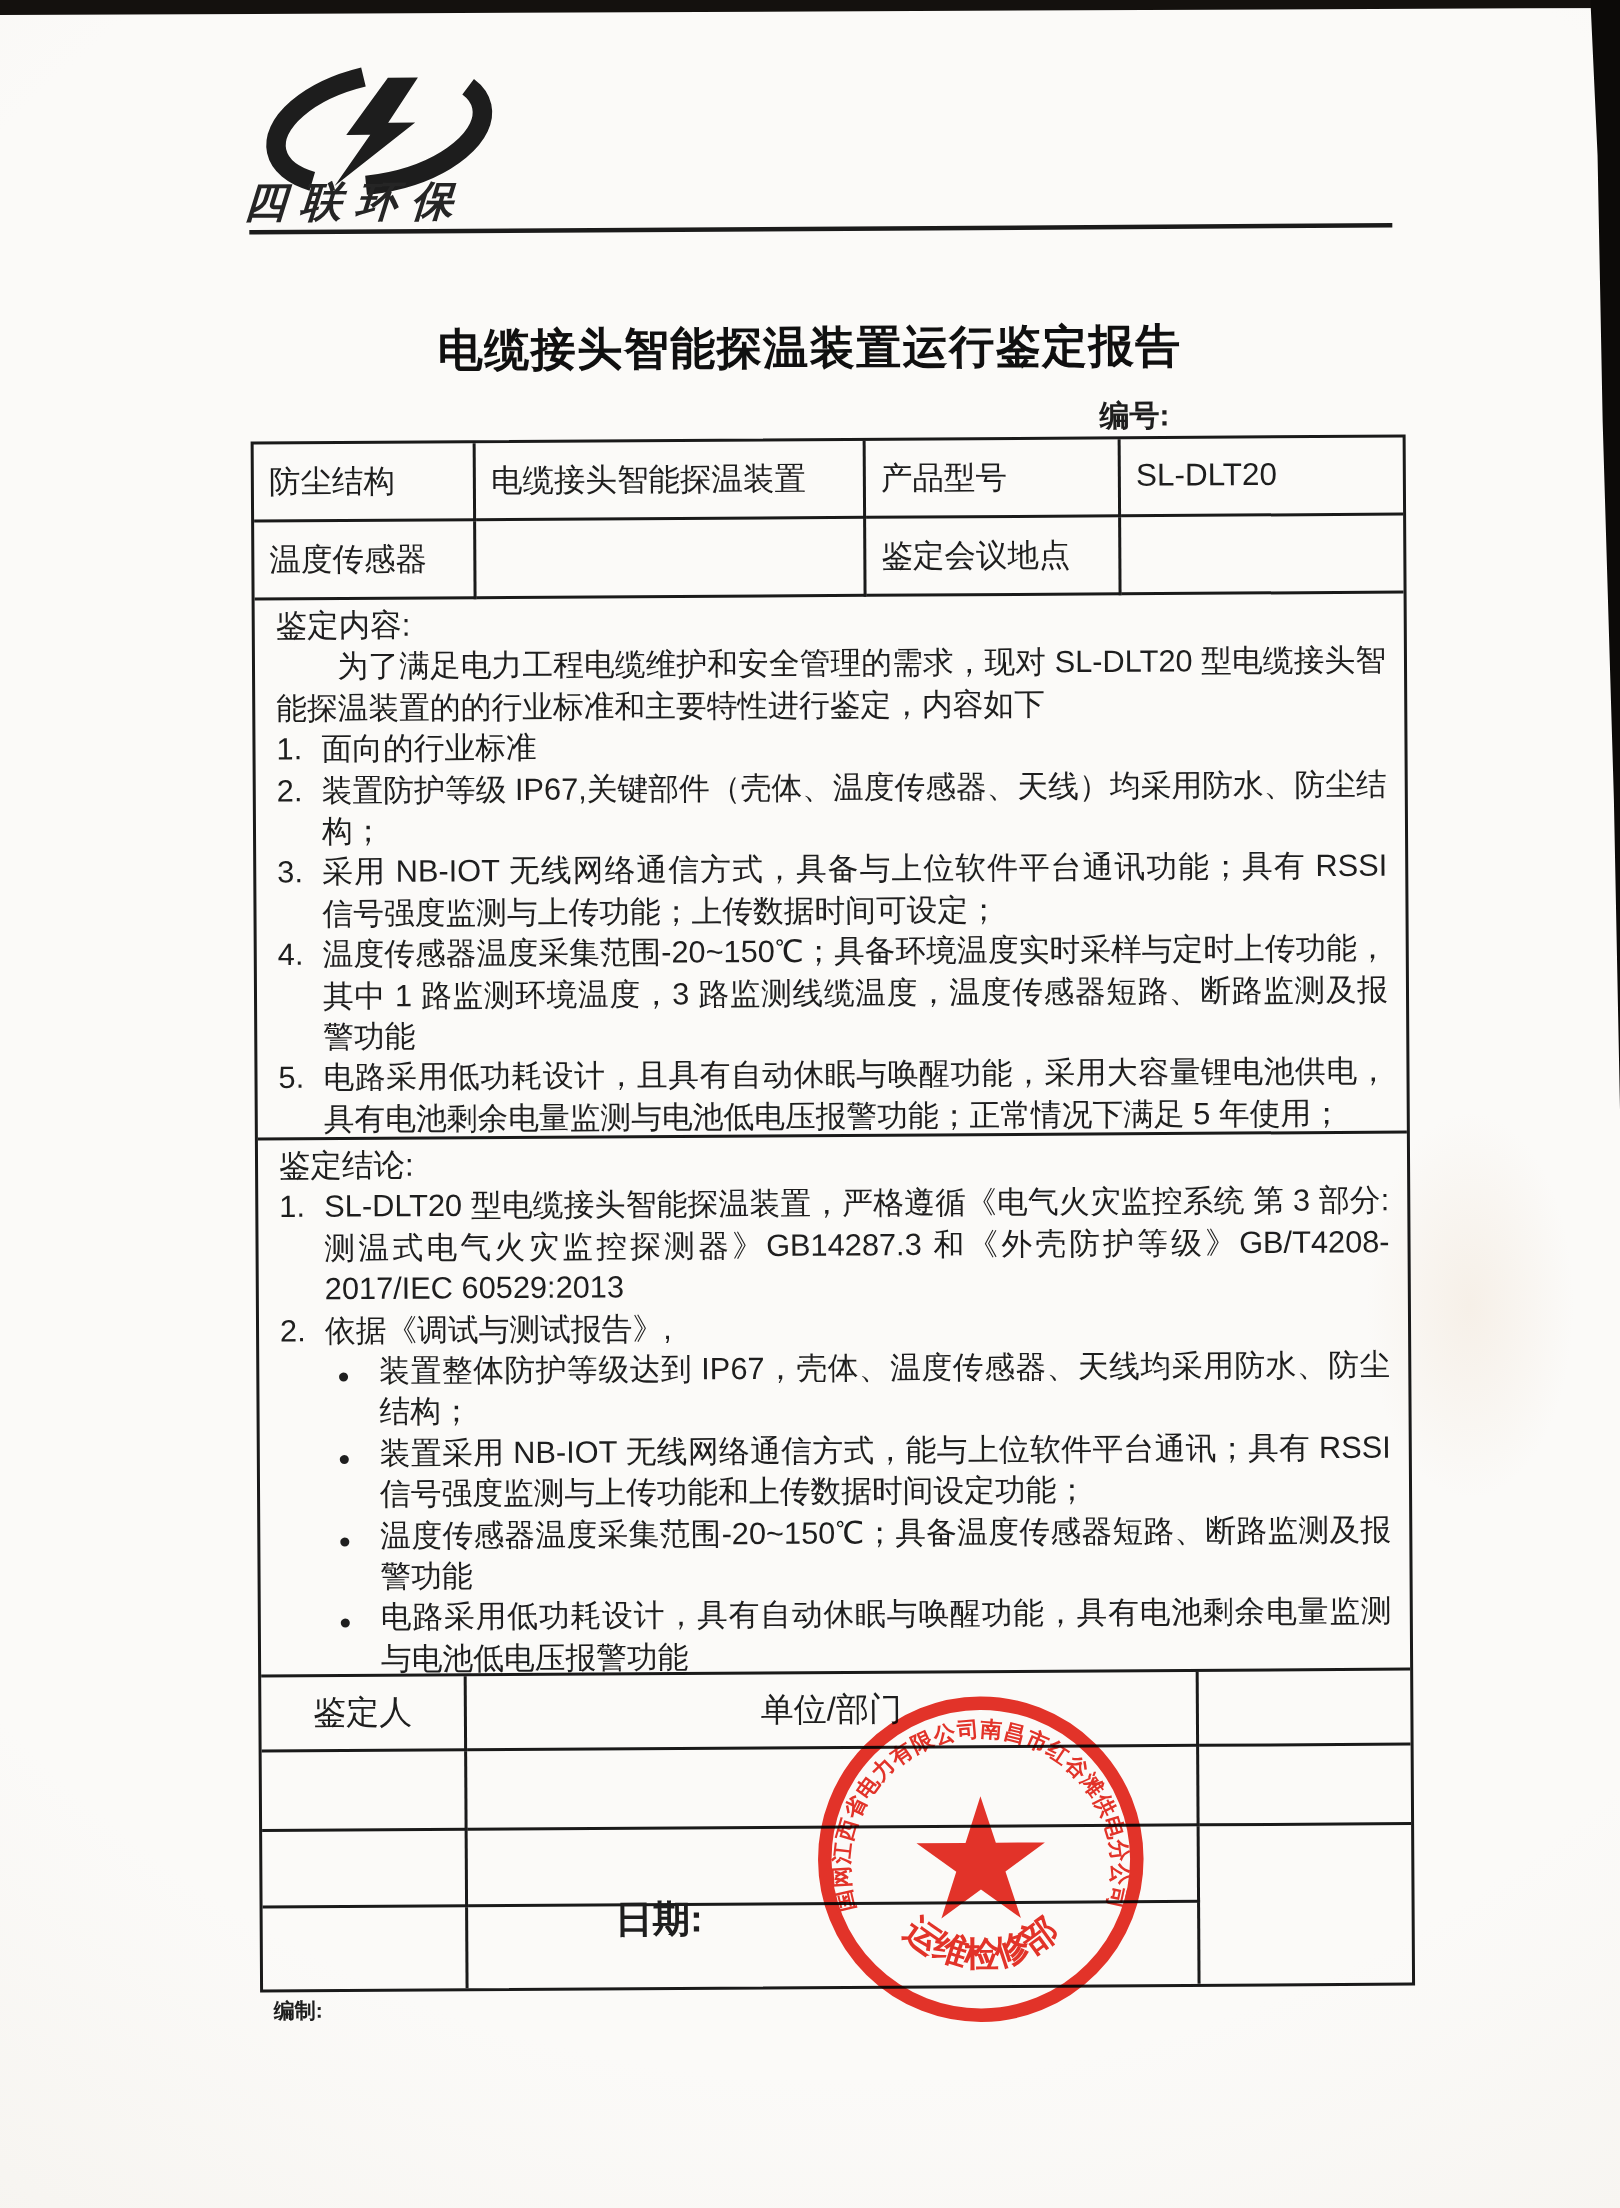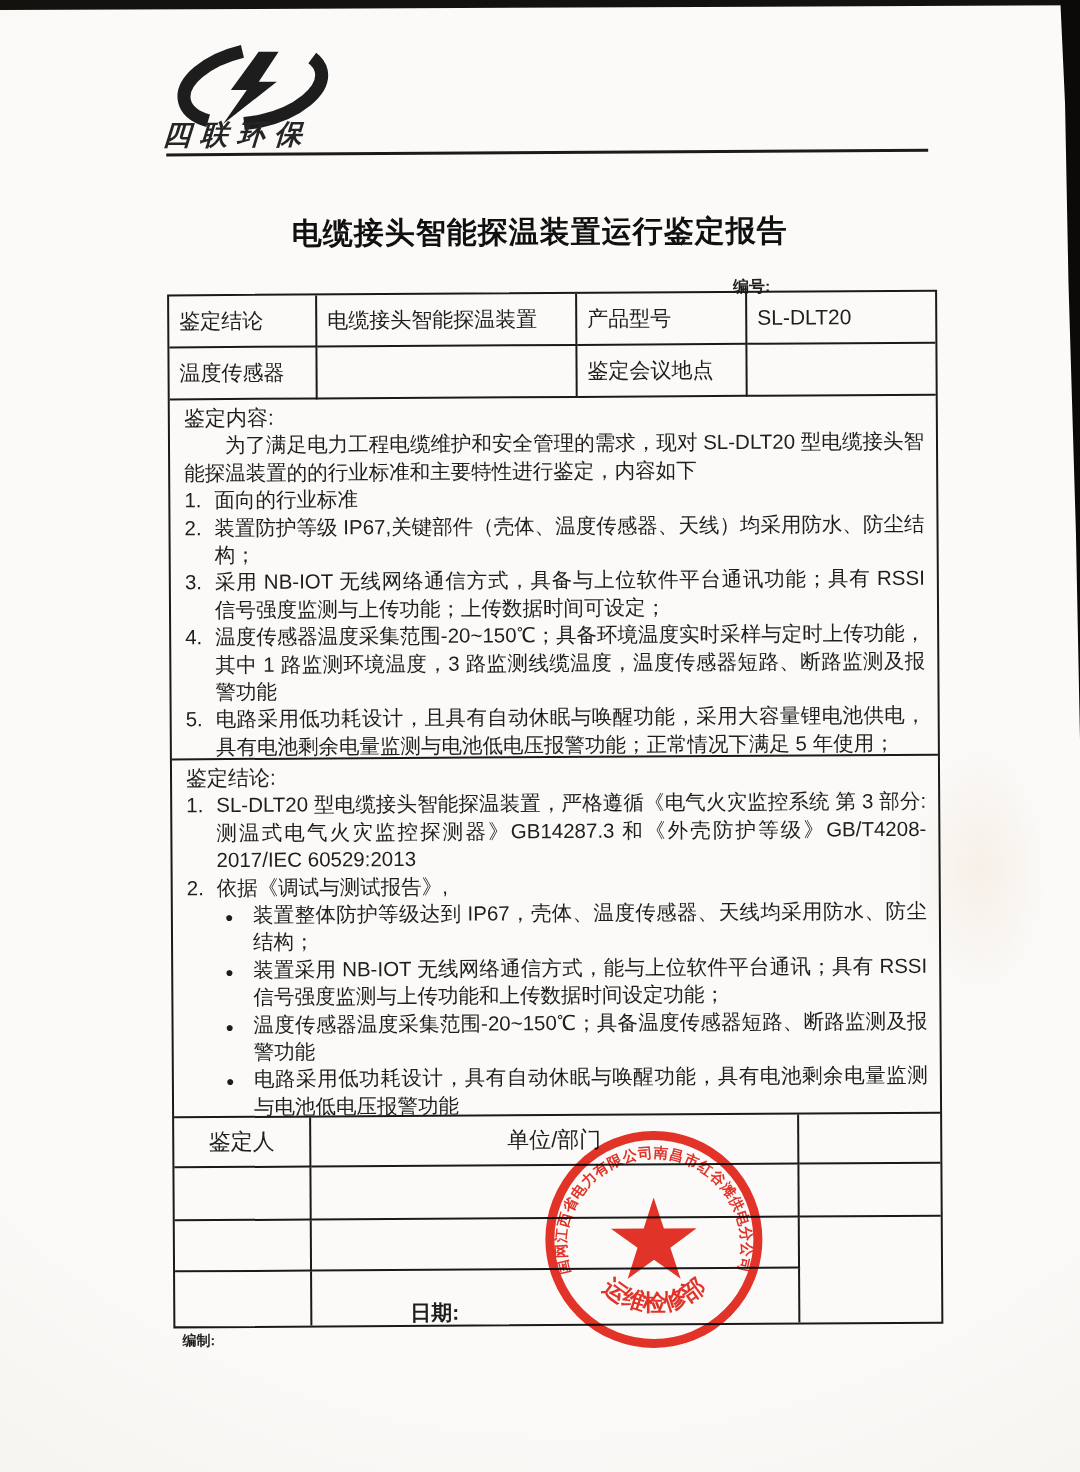--- a/index.html
+++ b/index.html
@@ -19,21 +19,21 @@
   .content{position:absolute;inset:0;transform:rotate(-0.35deg);transform-origin:560px 280px;}
 
   .logo{position:absolute;left:168px;top:42px;width:172px;height:86px;}
   .logo-text{position:absolute;left:164px;top:114px;font-family:"Liberation Serif",serif;
     font-weight:bold;font-style:italic;font-size:28px;letter-spacing:9px;color:#252525;
     transform:skewX(-4deg);}
   .rule{position:absolute;left:167px;top:151px;width:762px;height:3px;background:#1b1b1b;}
 
   .title{position:absolute;left:0;top:212px;width:1080px;text-align:center;
     font-size:30px;font-weight:bold;letter-spacing:1px;color:#101010;}
-  .no-label{position:absolute;left:733px;top:278px;font-size:16px;font-weight:bold;}
+  .no-label{position:absolute;left:733px;top:265px;font-size:20px;font-weight:bold;}
 
   .doc-table{position:absolute;left:167px;top:292px;width:770px;box-sizing:border-box;
     border:2px solid #1a1a1a;}
   .igrid{display:grid;grid-template-columns:148px 260px 170px 1fr;}
   .igrid .c{box-sizing:border-box;height:52px;border-right:2px solid #1a1a1a;
     border-bottom:2px solid #1a1a1a;display:flex;align-items:center;
     padding:0 10px;font-size:21px;}
   .igrid .c:nth-child(4n){border-right:none;}
 
   .sec{box-sizing:border-box;border-bottom:2px solid #1a1a1a;overflow:hidden;
@@ -54,21 +54,21 @@
   .sgrid .c{box-sizing:border-box;border-right:2px solid #1a1a1a;
     border-bottom:2px solid #1a1a1a;display:flex;align-items:center;
     justify-content:center;font-size:22px;}
   .sgrid .c:nth-child(3n){border-right:none;}
   .sgrid .c.last{border-bottom:none;}
 
   .stamp{position:absolute;left:534px;top:1126px;width:228px;height:228px;
     mix-blend-mode:multiply;opacity:.93;}
 
   .footer-prepared{position:absolute;left:176px;top:1330px;font-size:14px;font-weight:bold;}
-  .footer-date{position:absolute;left:404px;top:1298px;font-size:21px;font-weight:bold;}
+  .footer-date{position:absolute;left:404px;top:1262px;font-size:25px;font-weight:bold;}
 </style>
 </head>
 <body>
 
 <div class="paper"></div>
 <div class="stain"></div>
 
 <div class="content">
 
   <svg class="logo" viewBox="0 0 172 86">
@@ -77,21 +77,21 @@
   </svg>
   <div class="logo-text">四联环保</div>
   <div class="rule"></div>
 
   <div class="title">电缆接头智能探温装置运行鉴定报告</div>
   <div class="no-label">编号:</div>
 
   <div class="doc-table">
 
     <div class="igrid">
-      <div class="c">鉴定结论</div>
+      <div class="c">防尘结构</div>
       <div class="c">电缆接头智能探温装置</div>
       <div class="c">产品型号</div>
       <div class="c">SL-DLT20</div>
       <div class="c">温度传感器</div>
       <div class="c"></div>
       <div class="c">鉴定会议地点</div>
       <div class="c"></div>
     </div>
 
     <div class="sec" id="content-cell">

